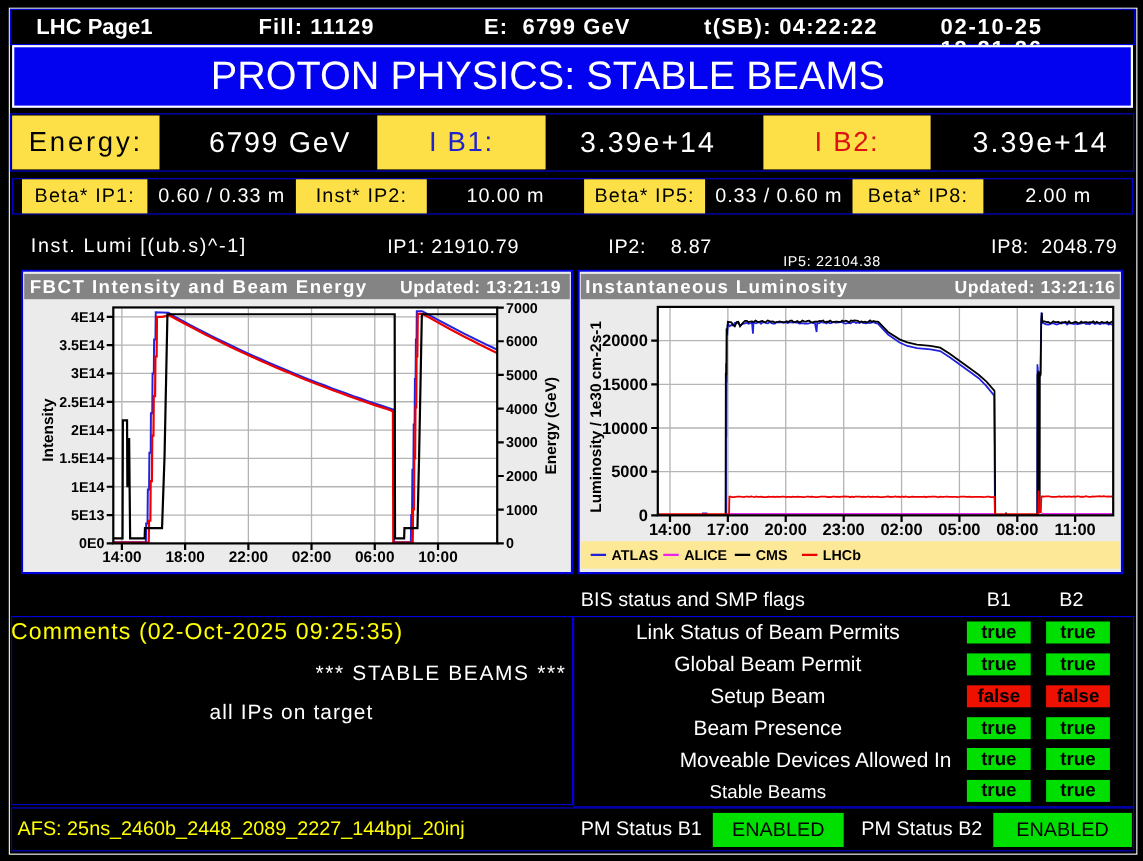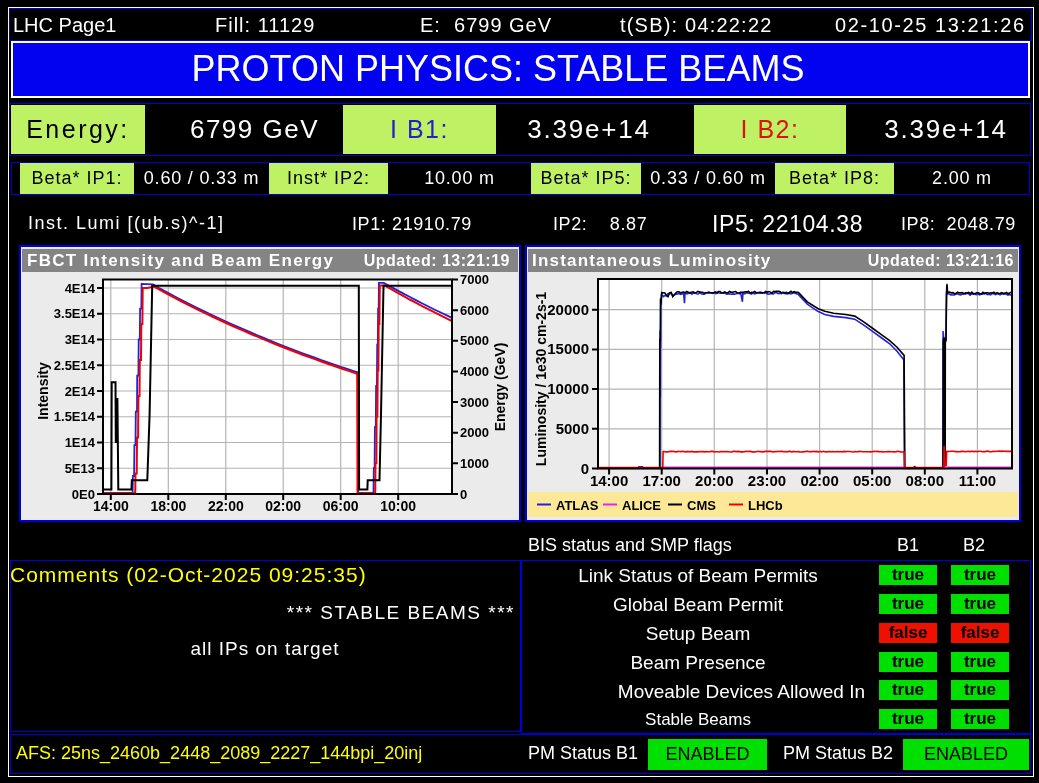--- a/index.html
+++ b/index.html
@@ -1,21 +1,21 @@
 <!DOCTYPE html>
 <html><head><meta charset="utf-8"><title>LHC Page1</title><style>
 html,body{margin:0;padding:0;background:#000000;}
 body{width:1039px;height:783px;overflow:hidden;}
 *{box-sizing:border-box;}
 #pg{position:relative;width:1039px;height:783px;background:#000000;
     font-family:"Liberation Sans",sans-serif;font-weight:normal;-webkit-font-smoothing:antialiased;}
-.b{font-weight:normal;}
+.b{font-weight:bold;margin-left:20px;}
 .abs{position:absolute;}
 .w{color:#ffffff;}
-.cell{position:absolute;background:#bef264;color:#000000;text-align:center;}
+.cell{position:absolute;background:#fde047;color:#000000;text-align:center;}
 .tf{position:absolute;color:#000000;text-align:center;font-size:17px;line-height:20px;width:58px;height:20px;font-weight:bold;}
 </style></head><body>
 <div id="pg">
 <div class="abs" style="left:8px;top:7px;width:1026px;height:770px;border:1px solid #ffffff"></div>
 <div class="abs" style="left:9px;top:8px;width:1023px;height:33px;border:1px solid #0000dd"></div>
 <div class="abs w b" style="left:13px;top:15px;font-size:20px;line-height:20px;letter-spacing:0px">LHC Page1</div>
 <div class="abs w b" style="left:215px;top:15px;font-size:20px;line-height:20px;letter-spacing:1.0px">Fill: 11129</div>
 <div class="abs w b" style="left:420px;top:15px;font-size:20px;line-height:20px;letter-spacing:1.0px">E:&nbsp; 6799 GeV</div>
 <div class="abs w b" style="left:620px;top:15px;font-size:20px;line-height:20px;letter-spacing:1.2px">t(SB): 04:22:22</div>
 <div class="abs w b" style="left:835px;top:15px;font-size:20px;line-height:20px;letter-spacing:1.6px">02-10-25 13:21:26</div>
@@ -34,21 +34,21 @@
 <div class="cell" style="left:269px;top:163px;width:119px;height:31px;font-size:18px;line-height:31px;letter-spacing:1px">Inst* IP2:</div>
 <div class="cell" style="left:531px;top:163px;width:110px;height:31px;font-size:18px;line-height:31px;letter-spacing:1px">Beta* IP5:</div>
 <div class="cell" style="left:775px;top:163px;width:119px;height:31px;font-size:18px;line-height:31px;letter-spacing:1px">Beta* IP8:</div>
 <div class="abs w" style="left:134px;top:163px;width:135px;height:31px;font-size:18px;line-height:31px;text-align:center;letter-spacing:0.8px">0.60 / 0.33 m</div>
 <div class="abs w" style="left:388px;top:163px;width:143px;height:31px;font-size:18px;line-height:31px;text-align:center;letter-spacing:0.8px">10.00 m</div>
 <div class="abs w" style="left:641px;top:163px;width:134px;height:31px;font-size:18px;line-height:31px;text-align:center;letter-spacing:0.8px">0.33 / 0.60 m</div>
 <div class="abs w" style="left:894px;top:163px;width:136px;height:31px;font-size:18px;line-height:31px;text-align:center;letter-spacing:0.8px">2.00 m</div>
 <div class="abs w" style="left:28px;top:214px;font-size:18px;line-height:18px;letter-spacing:1.5px">Inst. Lumi [(ub.s)^-1]</div>
 <div class="abs w" style="left:352px;top:215px;font-size:18px;line-height:18px;letter-spacing:0.6px">IP1: 21910.79</div>
 <div class="abs w" style="left:553px;top:215px;font-size:18px;line-height:18px;letter-spacing:0.6px">IP2:&nbsp;&nbsp;&nbsp;&nbsp;8.87</div>
-<div class="abs w" style="left:712px;top:215px;font-size:23px;line-height:18px;letter-spacing:0.6px">IP5: 22104.38</div>
+<div class="abs w" style="left:712px;top:229px;font-size:13px;line-height:18px;letter-spacing:0.6px">IP5: 22104.38</div>
 <div class="abs w" style="left:901px;top:215px;font-size:18px;line-height:18px;letter-spacing:0.6px">IP8:&nbsp; 2048.79</div>
 <svg class="abs" style="left:19px;top:245px" width="503" height="278" viewBox="19 245 503 278">
 <rect x="20" y="246" width="500" height="275" fill="#ebebeb" stroke="#0000dd" stroke-width="2"></rect>
 <rect x="22" y="249" width="496" height="23" fill="#848484"></rect>
 <text x="27" y="266" font-size="17" font-weight="bold" letter-spacing="1.3" fill="#ffffff">FBCT Intensity and Beam Energy</text>
 <text x="510" y="266" font-size="16" font-weight="bold" letter-spacing="0.5" fill="#ffffff" text-anchor="end">Updated: 13:21:19</text>
 <rect x="103" y="279.5" width="349" height="214.5" fill="#ffffff"></rect>
 <path d="M110.8 279.5V494 M168.3 279.5V494 M225.8 279.5V494 M283.2 279.5V494 M340.7 279.5V494 M398.2 279.5V494 M103 468.25H452 M103 442.50H452 M103 416.75H452 M103 391.00H452 M103 365.25H452 M103 339.50H452 M103 313.75H452 M103 288.00H452" stroke="#b4b4b4" stroke-width="1.2" fill="none"></path>
 <polyline points="103.0,493.0 132.6,493.0 132.9,476.0 134.1,476.0 134.4,445.1 135.5,445.1 135.8,411.6 137.0,411.6 137.2,375.6 138.4,375.6 138.7,339.5 139.8,339.5 140.1,308.6 141.3,308.6 141.6,283.9 153.2,284.4 159.7,288.4 166.1,291.8 172.6,295.3 179.1,298.7 185.5,302.0 192.0,305.3 198.5,308.5 204.9,311.6 211.4,314.7 217.9,317.8 224.3,320.8 230.8,323.7 237.3,326.6 243.7,329.4 250.2,332.2 256.7,335.0 263.1,337.7 269.6,340.4 276.1,343.0 282.5,345.5 289.0,348.1 295.5,350.5 301.9,353.0 308.4,355.4 314.9,357.7 321.3,360.1 327.8,362.3 334.3,364.6 340.7,366.8 347.2,368.9 353.7,371.1 358.0,372.5 358.3,493.0 373.5,493.0 373.8,468.2 374.6,468.2 374.9,427.1 375.8,427.1 376.1,385.9 376.9,385.9 377.2,344.6 377.8,344.6 378.1,308.6 378.7,308.6 378.9,282.9 383.8,282.9 389.6,286.1 396.0,289.6 402.5,293.1 409.0,296.5 415.4,299.9 421.9,303.2 428.4,306.5 434.8,309.7 441.3,312.8 447.8,315.9 451.9,317.9" fill="none" stroke="#2222dd" stroke-width="1.8" stroke-linejoin="miter"></polyline>
 <polyline points="103.0,493.2 135.2,493.2 135.5,473.4 136.7,473.4 137.0,437.4 138.1,437.4 138.4,396.1 139.5,396.1 139.8,360.1 141.0,360.1 141.3,324.1 142.4,324.1 142.7,288.0 147.4,288.0 153.9,286.6 160.4,290.2 166.8,293.7 173.3,297.1 179.8,300.5 186.2,303.8 192.7,307.1 199.2,310.3 205.6,313.4 212.1,316.5 218.6,319.5 225.0,322.5 231.5,325.5 238.0,328.4 244.4,331.2 250.9,334.0 257.4,336.7 263.8,339.4 270.3,342.1 276.8,344.7 283.2,347.3 289.7,349.8 296.2,352.3 302.6,354.7 309.1,357.1 315.6,359.4 322.0,361.8 328.5,364.0 335.0,366.3 341.4,368.5 347.9,370.6 354.4,372.7 357.2,374.0 357.5,493.2 375.2,493.2 375.5,463.1 376.4,463.1 376.6,416.8 377.4,416.8 377.7,370.4 378.4,370.4 378.7,324.1 379.4,324.1 379.8,285.4 384.5,285.4 390.3,288.7 396.8,292.4 403.2,295.9 409.7,299.5 416.2,302.9 422.6,306.3 429.1,309.6 435.6,312.9 442.0,316.1 448.5,319.3 451.9,321.0" fill="none" stroke="#ee0000" stroke-width="2.0" stroke-linejoin="miter"></polyline>

